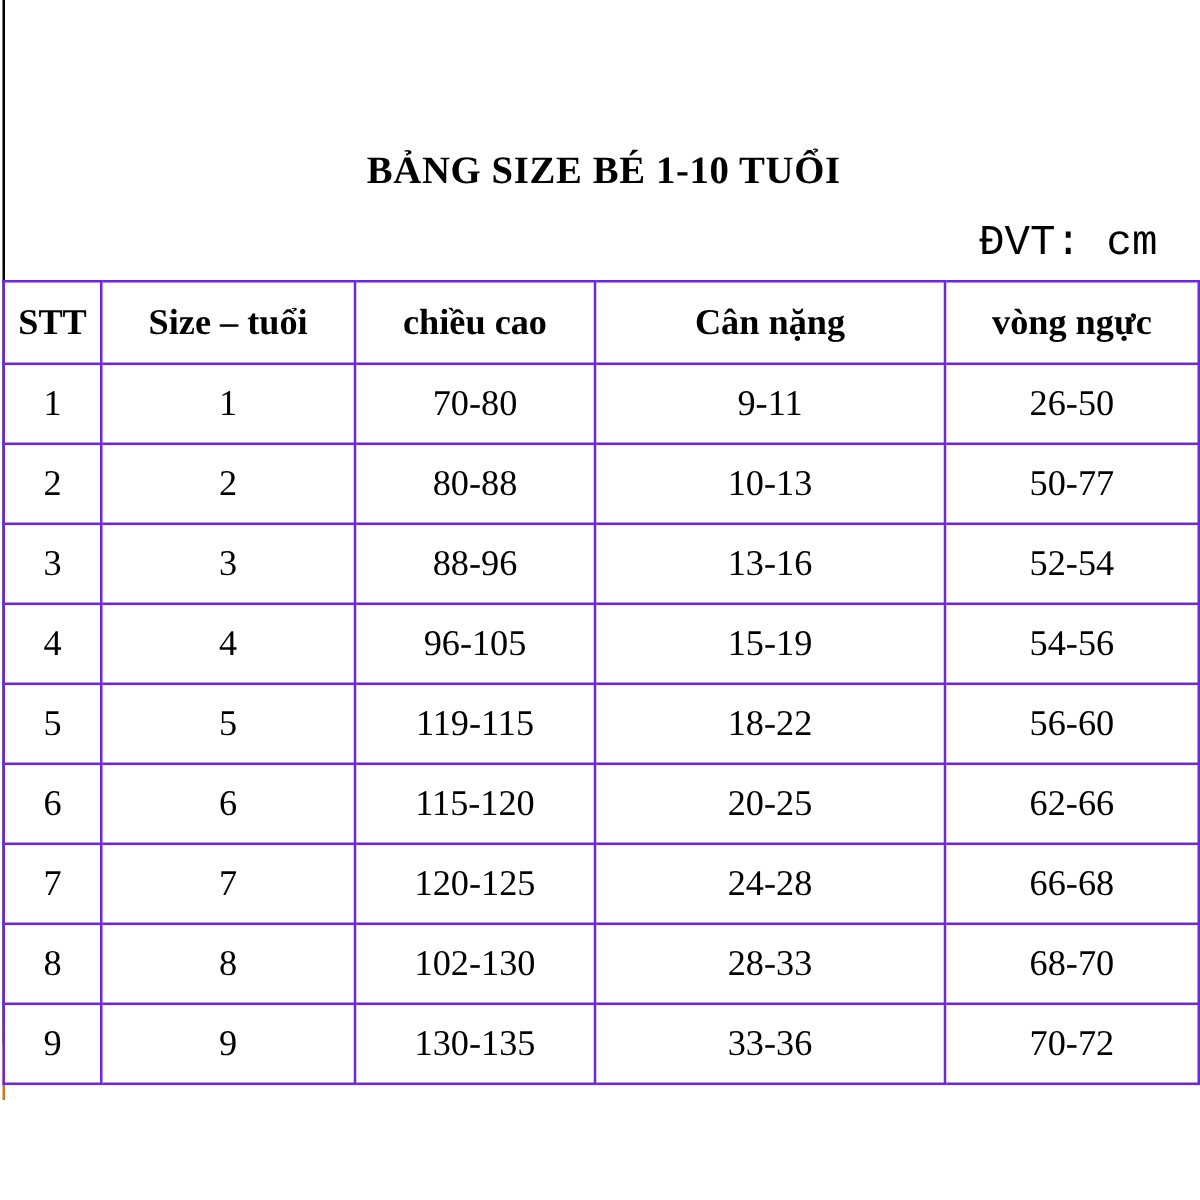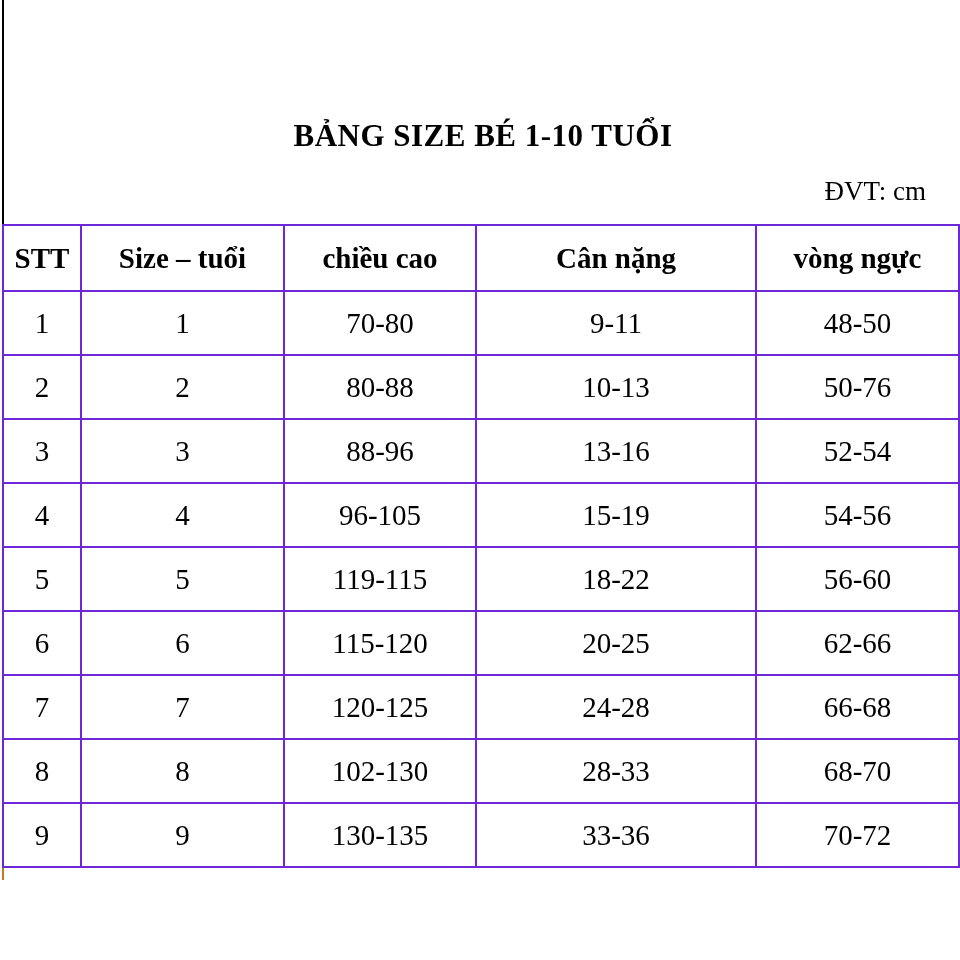--- a/index.html
+++ b/index.html
@@ -49,22 +49,23 @@
     font-size: 31px;
     font-weight: bold;
     letter-spacing: 0.5px;
     padding-left: 6px;
     box-sizing: border-box;
   }
   .unit {
     position: absolute;
     right: 34px;
     top: 176px;
-    font-size: 27px;
+    font-size: 34px;
     font-weight: normal;
+    font-family: Liberation Mono, monospace;
   }
   table.size-table {
     position: absolute;
     left: 2px;
     top: 224px;
     width: 956px;
     border-collapse: collapse;
     table-layout: fixed;
   }
   table.size-table td,
@@ -121,28 +122,28 @@
         <th>Cân nặng</th>
         <th>vòng ngực</th>
       </tr>
     </thead>
     <tbody>
       <tr>
         <td>1</td>
         <td>1</td>
         <td>70-80</td>
         <td>9-11</td>
-        <td>48-50</td>
+        <td>26-50</td>
       </tr>
       <tr>
         <td>2</td>
         <td>2</td>
         <td>80-88</td>
         <td>10-13</td>
-        <td>50-76</td>
+        <td>50-77</td>
       </tr>
       <tr>
         <td>3</td>
         <td>3</td>
         <td>88-96</td>
         <td>13-16</td>
         <td>52-54</td>
       </tr>
       <tr>
         <td>4</td>

